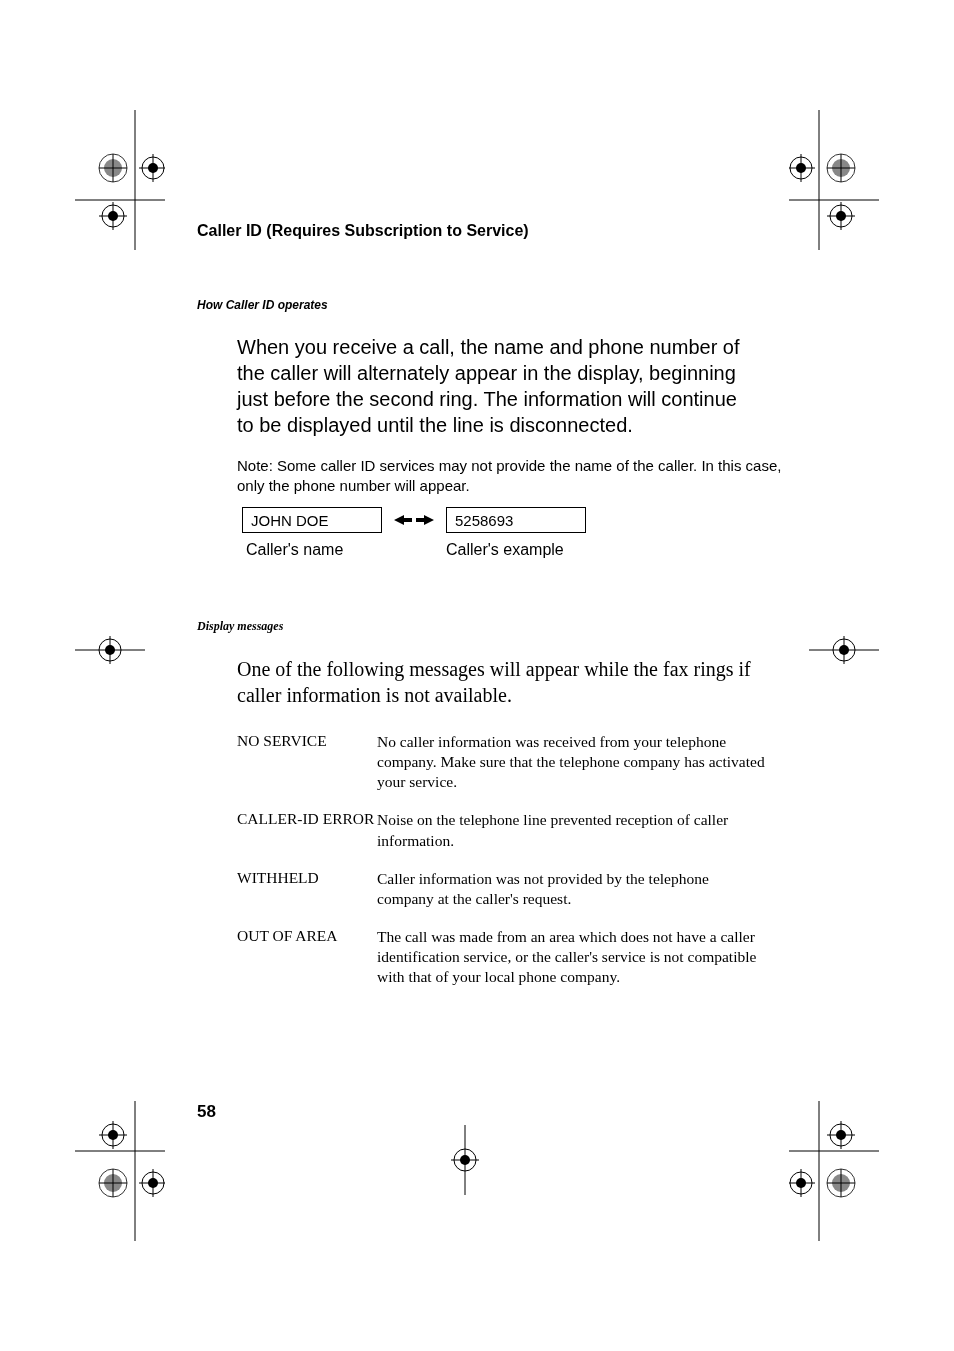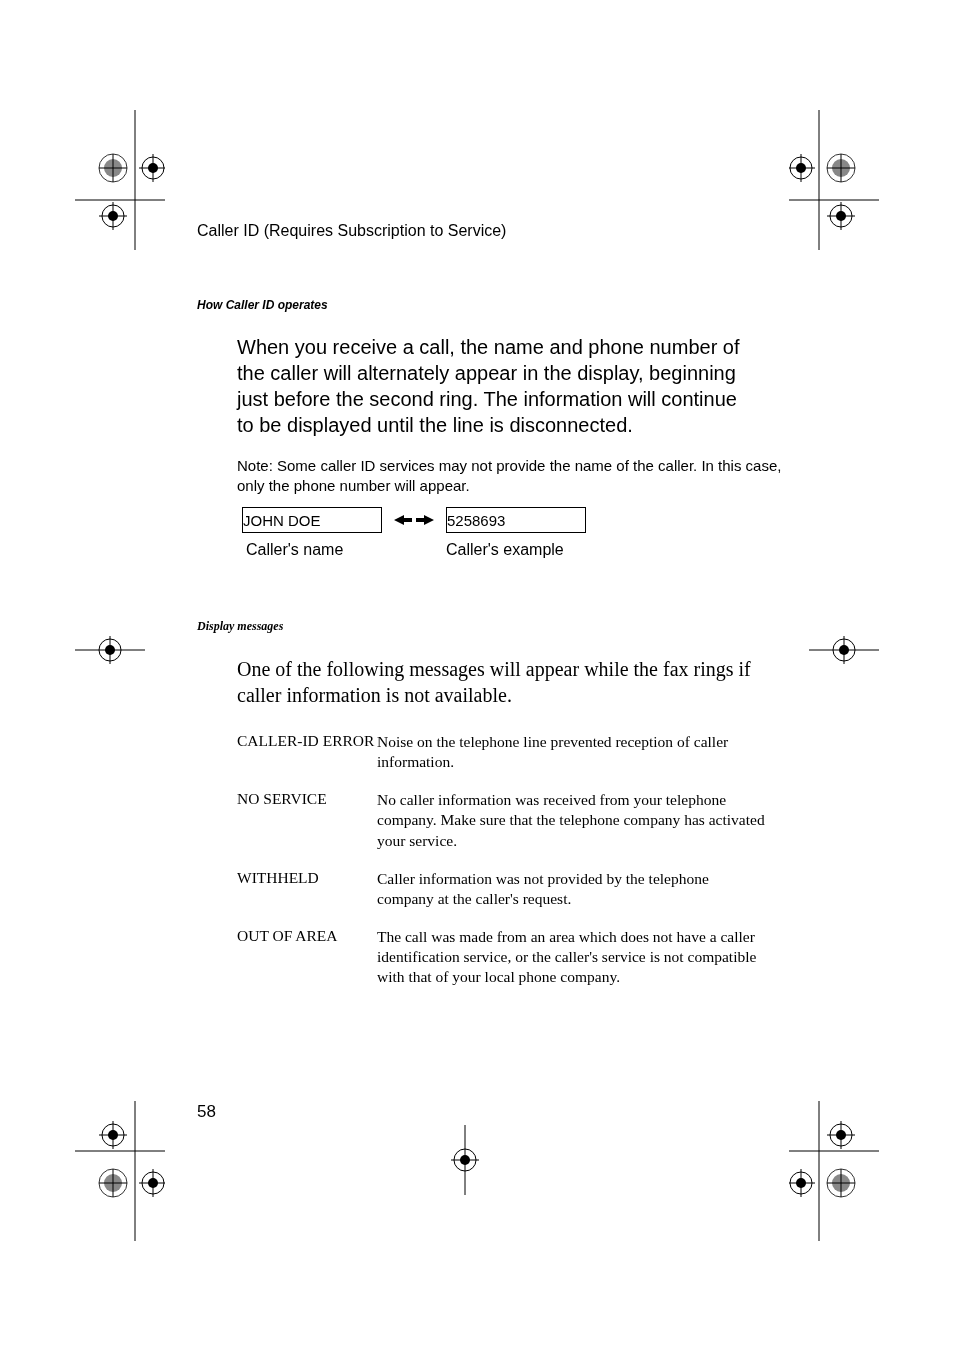--- a/index.html
+++ b/index.html
@@ -27,21 +27,21 @@
       pointer-events: none;
     }
     .content {
       position: absolute;
       left: 197px;
       top: 222px;
       width: 590px;
     }
     .page-header {
       font-size: 16px;
-      font-weight: normal;
+      font-weight: bold;
       margin-bottom: 58px;
     }
     .section-heading {
       font-size: 12px;
       font-weight: bold;
       font-style: italic;
       margin-bottom: 22px;
     }
     .body-text {
       font-size: 20px;
@@ -67,21 +67,21 @@
       font-size: 16px;
       margin-bottom: 12px;
     }
     .display-boxes {
       display: flex;
       align-items: center;
       gap: 12px;
     }
     .display-box {
       border: 1px solid #000;
-      padding: 4px 0;
+      padding: 4px 8px;
       font-size: 15px;
       width: 140px;
       height: 26px;
       display: flex;
       align-items: center;
     }
     .arrow-container {
       display: flex;
       align-items: center;
     }
@@ -112,21 +112,21 @@
     .message-desc {
       font-size: 15.5px;
       line-height: 1.3;
       width: 390px;
     }
     .page-number {
       position: absolute;
       left: 197px;
       top: 1102px;
       font-size: 17px;
-      font-weight: normal;
+      font-weight: bold;
     }
     .section2 {
       margin-top: 60px;
       font-family: Liberation Serif, serif;
     }
   </style>
 </head>
 <body>
 
 <div class="crop-mark" style="left:75px; top:110px;">
@@ -259,28 +259,28 @@
       <div class="caption-right">Caller's example</div>
     </div>
   </div>
 
   <div class="section2">
     <div class="section-heading">Display messages</div>
     <div class="body-text">One of the following messages will appear while the fax rings if caller information is not available.</div>
 
     <div class="messages-table">
       <div class="message-row">
+        <div class="message-term">NO SERVICE</div>
+        <div class="message-desc">No caller information was received from your telephone company. Make sure that the telephone company has activated your service.</div>
+      </div>
+      <div class="message-row">
         <div class="message-term">CALLER-ID ERROR</div>
         <div class="message-desc">Noise on the telephone line prevented reception of caller information.</div>
       </div>
       <div class="message-row">
-        <div class="message-term">NO SERVICE</div>
-        <div class="message-desc">No caller information was received from your telephone company. Make sure that the telephone company has activated your service.</div>
-      </div>
-      <div class="message-row">
         <div class="message-term">WITHHELD</div>
         <div class="message-desc">Caller information was not provided by the telephone company at the caller's request.</div>
       </div>
       <div class="message-row">
         <div class="message-term">OUT OF AREA</div>
         <div class="message-desc">The call was made from an area which does not have a caller identification service, or the caller's service is not compatible with that of your local phone company.</div>
       </div>
     </div>
   </div>
 </div>

